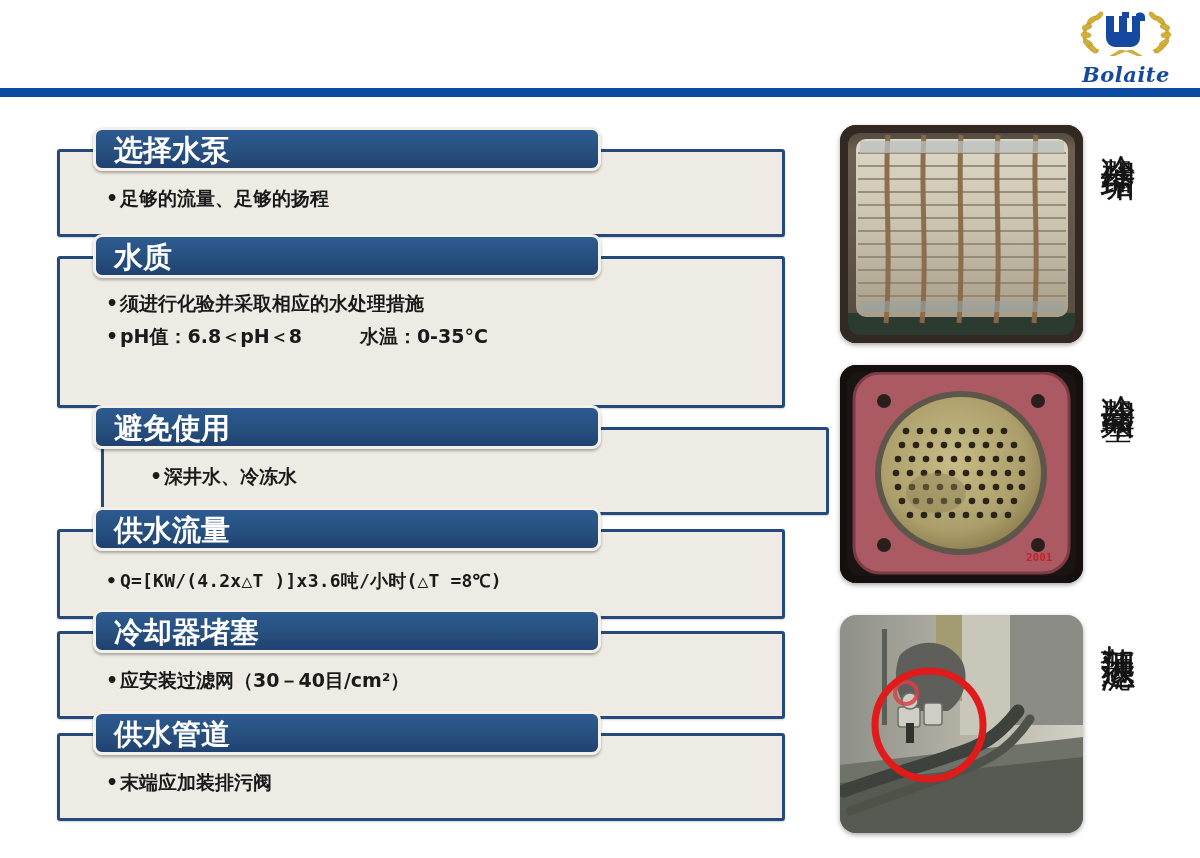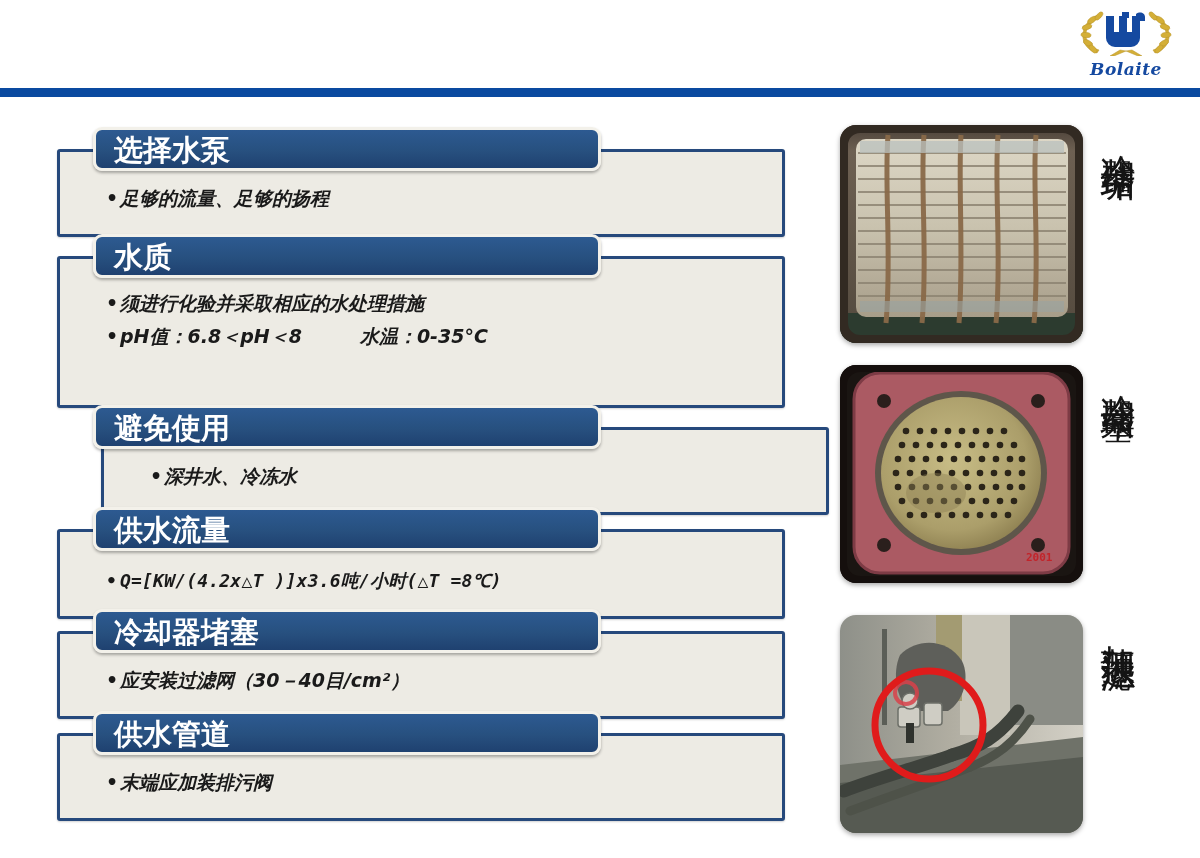--- a/index.html
+++ b/index.html
@@ -25,38 +25,37 @@
     background:#0a4aa0;
   }
   
   #brand-logo{
     position:absolute;right:18px;top:4px;width:112px;height:80px;
     text-align:center;
   }
   #brand-mark{position:relative;width:112px;height:52px;}
   #brand-word{
     font-family:"DejaVu Serif","Liberation Serif",serif;
-    font-style:italic;font-weight:bold;font-size:17px;color:#1549a0;
-    line-height:22px;margin-top:2px;letter-spacing:.5px;
+    font-style:italic;font-weight:bold;font-size:21px;color:#1549a0;
+    line-height:22px;margin-top:8px;letter-spacing:.5px;
   }
 
   
   #content-left{position:absolute;left:0;top:97px;width:820px;height:761px;}
   .info-block{position:absolute;left:57px;width:728px;}
   .block-body{
     position:absolute;left:0;top:22px;width:100%;
     box-sizing:border-box;
     background:#edebe4;
     border:3px solid #26497c;
     border-radius:3px;
     box-shadow:0 1px 2px rgba(0,0,0,.18);
   }
   .block-bullets{
     padding:6px 12px 8px 46px;
-    font-style:italic;
   }
   .bullet-row{
     font-size:19px;font-weight:bold;color:#1a1a1a;
     line-height:33px;white-space:nowrap;
     font-family:"DejaVu Sans","Liberation Sans",sans-serif;
   }
   .bullet-row .bdot{display:inline-block;width:14px;}
   .bullet-row .seg2{display:inline-block;margin-left:58px;}
   .mono-formula{
     font-family:"DejaVu Sans Mono","Liberation Mono",monospace;

